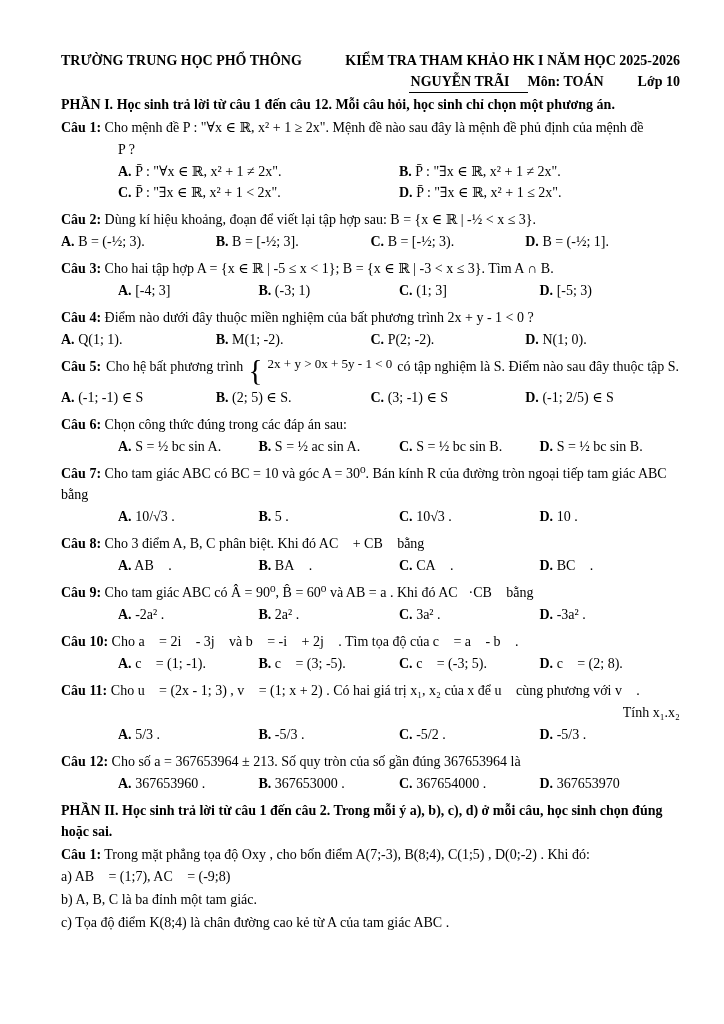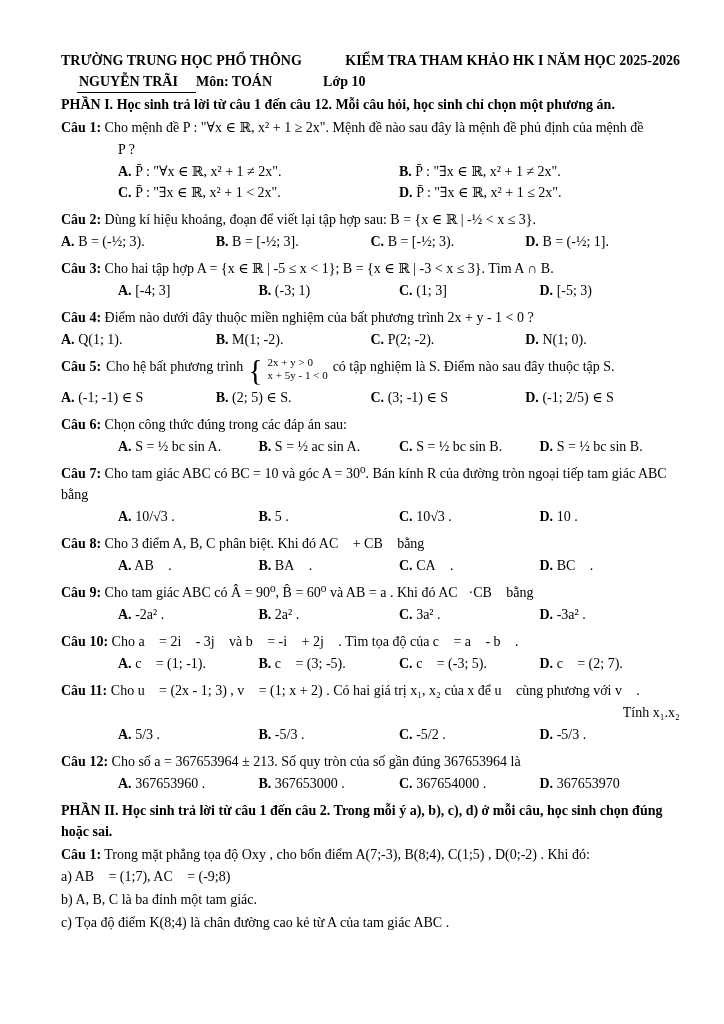--- a/index.html
+++ b/index.html
@@ -9,42 +9,42 @@
     background: #ffffff; color: #000000;
     font-family: "Liberation Serif", "DejaVu Serif", serif;
     font-size: 14px; line-height: 1.5;
   }
   .page { padding: 50px 44px 0 61px; }
   p { margin: 0; }
   b, .bold { font-weight: bold; }
 
   
   .hdr-row1 { display: flex; justify-content: space-between; font-weight: bold; }
-  .hdr-row2 { display: flex; justify-content: flex-start; font-weight: bold; margin-bottom: 1px; }
+  .hdr-row2 { display: flex; justify-content: flex-end; font-weight: bold; margin-bottom: 1px; }
   .school-name { margin-left: 16px; border-bottom: 1px solid #000; padding: 0 18px 0 2px; }
-  .subject-grade { display: flex; gap: 51px; margin-right: 112px; }
+  .subject-grade { display: flex; gap: 34px; }
 
   
   .part-heading { font-weight: bold; margin: 0 0 2px 0; }
 
   
   .q { margin: 0 0 6px 0; }
   .q-text { margin: 0 0 1px 0; }
   .q-sub1 { padding-left: 57px; }
   .q-sub2 { padding-left: 30px; text-align: right; }
   .opts { display: flex; margin: 0 0 1px 0; }
   .opts .opt { flex: 1 1 0; white-space: nowrap; }
   .opts.indent { padding-left: 57px; }
   .opts.cols2 { flex-wrap: wrap; padding-left: 57px; }
   .opts.cols2 .opt { flex: 0 0 50%; }
 
   
   .sysrow { display: flex; gap: 5px; white-space: nowrap; }
   .brace { font-size: 30px; font-weight: 400; line-height: 1; transform: translateY(-1px); }
-  .sys { display: inline-flex; flex-direction: column; font-size: 11px; line-height: 1.2; font-family: Liberation Serif, serif; }
+  .sys { display: inline-flex; flex-direction: row; font-size: 13px; line-height: 1.2; font-family: Liberation Serif, serif; }
 
   
   .stmt { margin: 0 0 2px 0; }
 </style>
 </head>
 <body>
 
 <div class="page">
 
   <header>
@@ -162,21 +162,21 @@
       <span class="opt"><b>D.</b> <span>-3a² .</span></span>
     </div>
   </div>
 
   <div class="q">
     <p class="q-text"><b>Câu 10:</b> <span>Cho a⃗ = 2i⃗ - 3j⃗ và b⃗ = -i⃗ + 2j⃗ . Tìm tọa độ của c⃗ = a⃗ - b⃗ .</span></p>
     <div class="opts indent">
       <span class="opt"><b>A.</b> <span>c⃗ = (1; -1).</span></span>
       <span class="opt"><b>B.</b> <span>c⃗ = (3; -5).</span></span>
       <span class="opt"><b>C.</b> <span>c⃗ = (-3; 5).</span></span>
-      <span class="opt"><b>D.</b> <span>c⃗ = (2; 7).</span></span>
+      <span class="opt"><b>D.</b> <span>c⃗ = (2; 8).</span></span>
     </div>
   </div>
 
   <div class="q">
     <p class="q-text"><b>Câu 11:</b> <span>Cho u⃗ = (2x - 1; 3) , v⃗ = (1; x + 2) . Có hai giá trị x₁, x₂ của x để u⃗ cùng phương với v⃗ .</span></p>
     <p class="q-text q-sub2">Tính x₁.x₂</p>
     <div class="opts indent">
       <span class="opt"><b>A.</b> <span>5/3 .</span></span>
       <span class="opt"><b>B.</b> <span>-5/3 .</span></span>
       <span class="opt"><b>C.</b> <span>-5/2 .</span></span>

